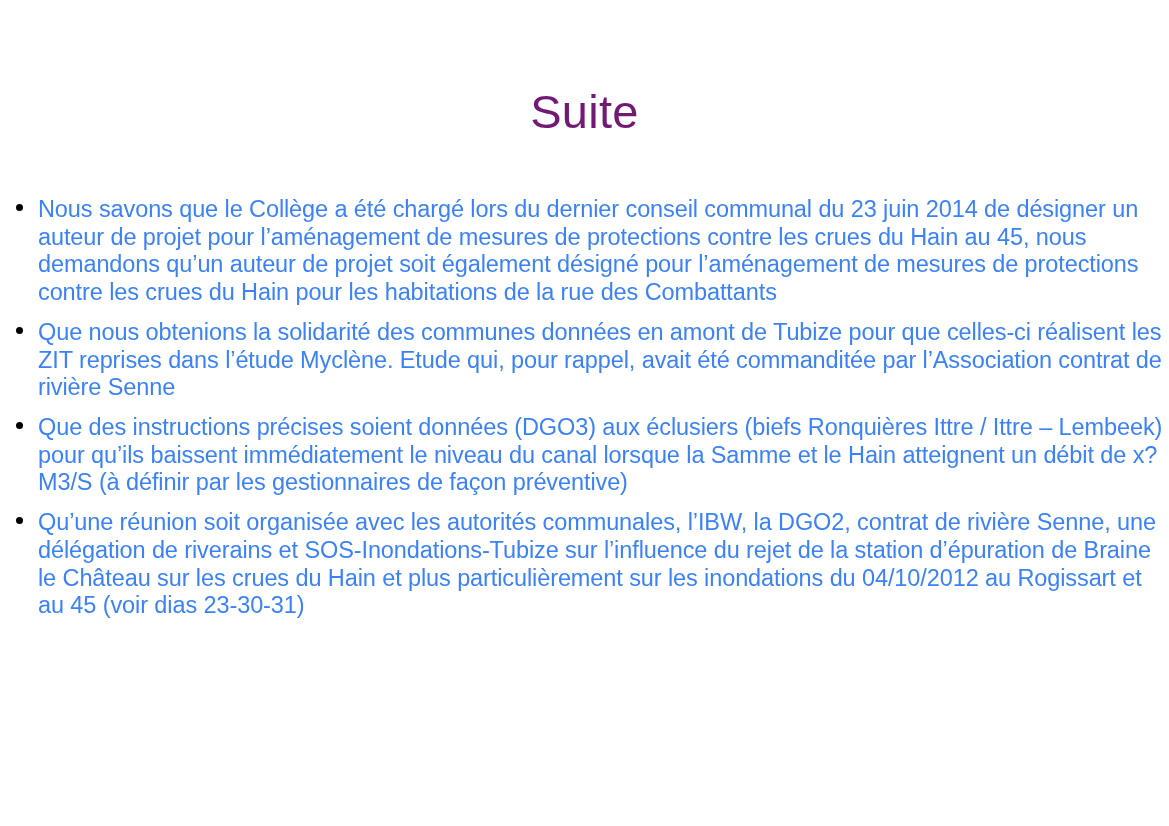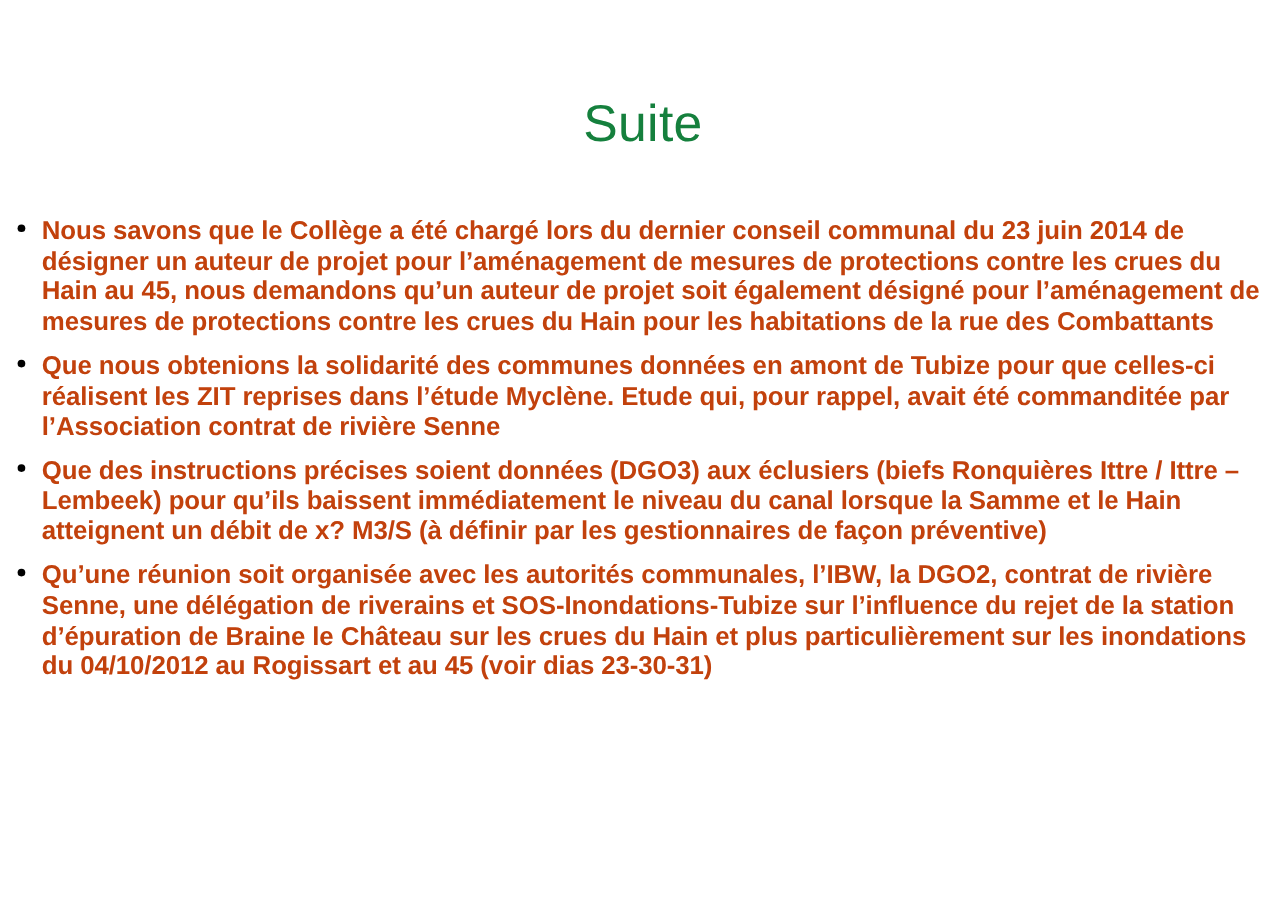--- a/index.html
+++ b/index.html
@@ -23,43 +23,43 @@
   }
   .slide-title {
     position: absolute;
     top: 86px;
     left: 0;
     width: 1169px;
     text-align: center;
     font-size: 47px;
     font-weight: 400;
     line-height: 1.1;
-    color: #15803d;
+    color: #701a75;
     letter-spacing: 0.3px;
   }
   .body-block {
     position: absolute;
     top: 196px;
     left: 8px;
     width: 1155px;
   }
   ul.bullets {
     list-style: none;
     margin: 0;
     padding: 0;
   }
   ul.bullets > li {
     position: relative;
     padding-left: 30px;
     margin-bottom: 12px;
     font-size: 23.5px;
-    font-weight: bold;
+    font-weight: normal;
     line-height: 1.18;
     text-align: left;
-    color: #c2410c;
+    color: #3b82f6;
     letter-spacing: -0.1px;
   }
   ul.bullets > li:last-child {
     margin-bottom: 0;
   }
   ul.bullets > li .bullet-dot {
     position: absolute;
     left: 8px;
     top: 0.33em;
     width: 7px;

